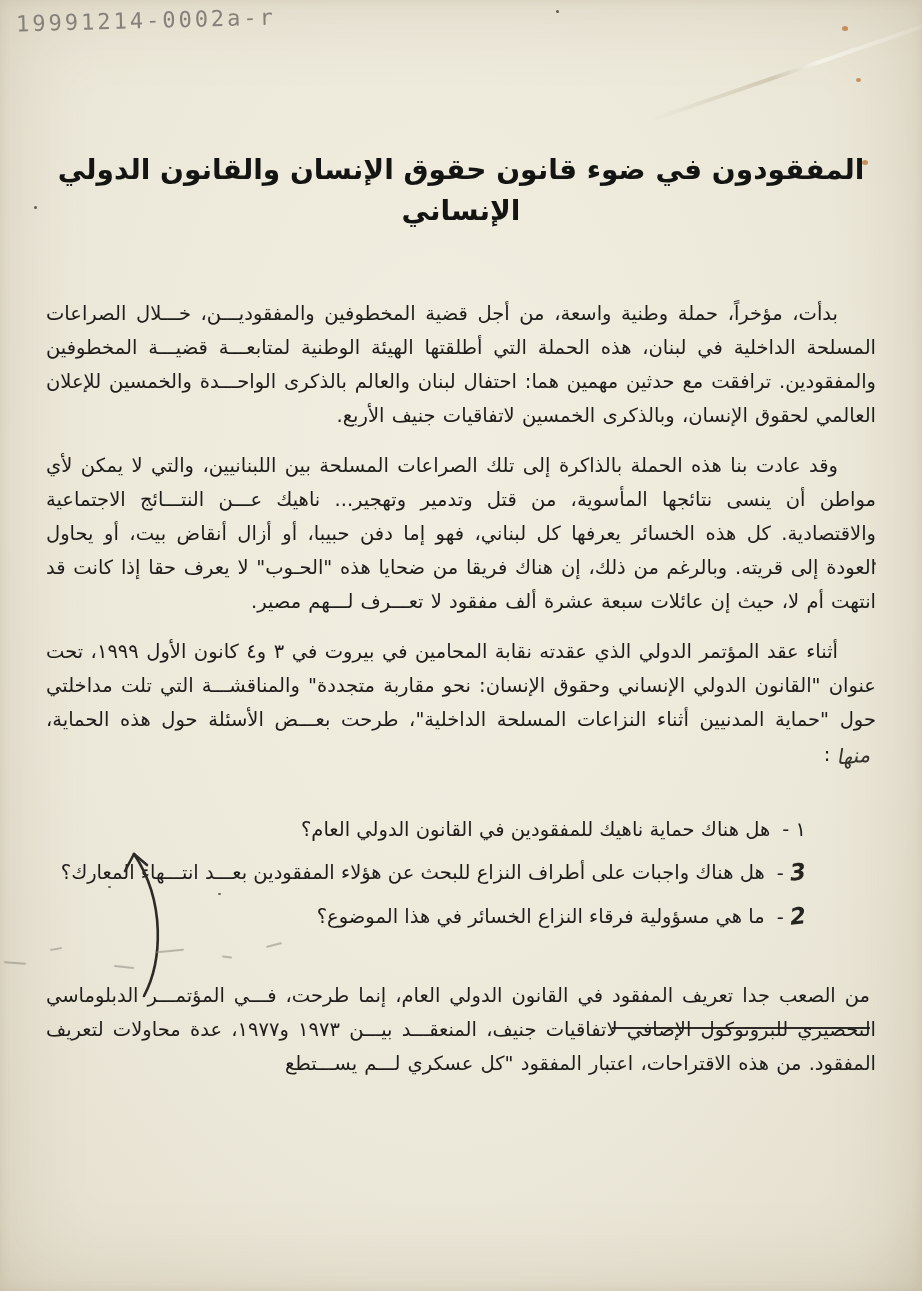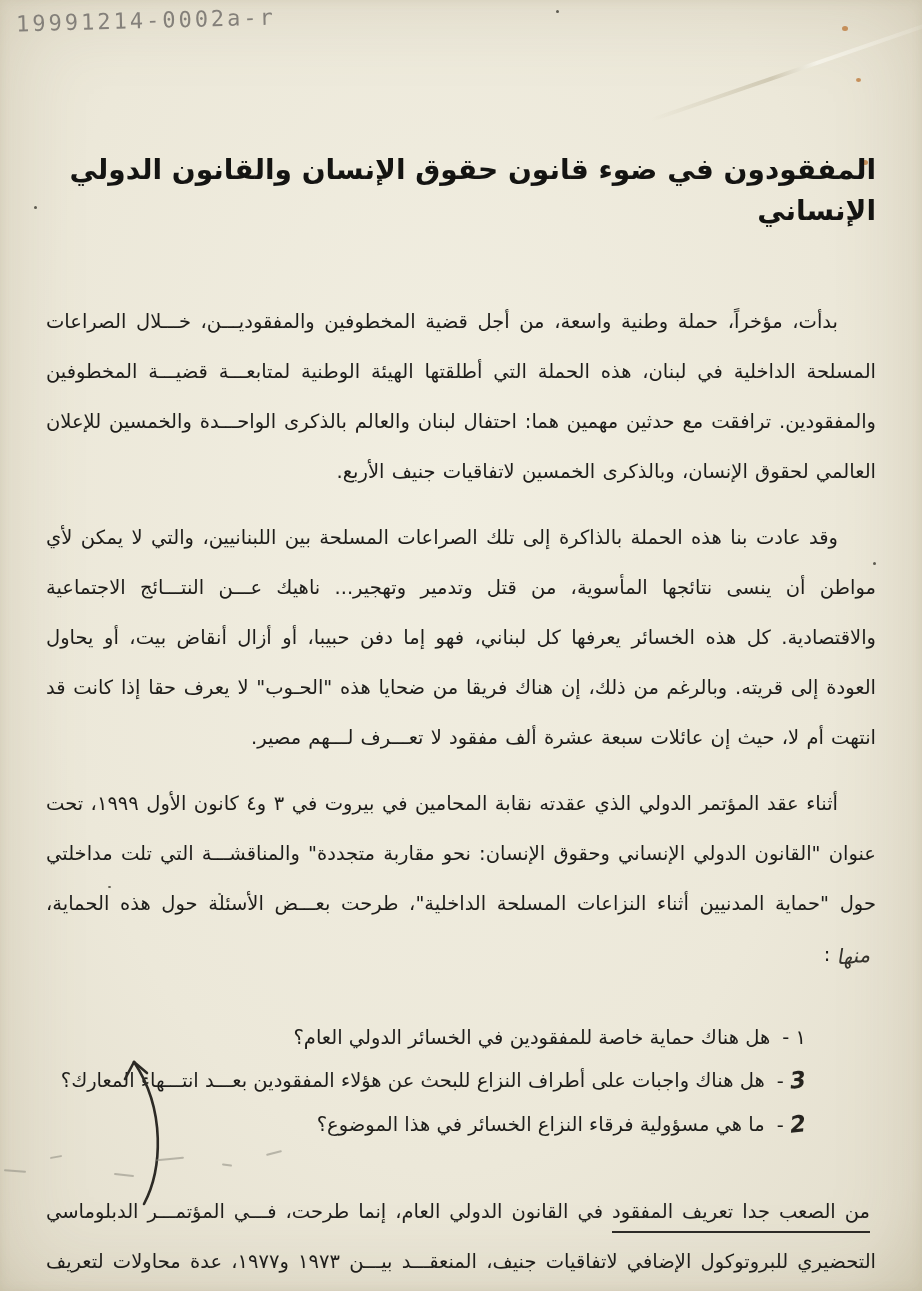--- a/index.html
+++ b/index.html
@@ -16,26 +16,26 @@
     box-shadow:inset 0 0 85px rgba(135,120,80,.22), inset 0 0 12px rgba(135,120,80,.12);
   }
   .content{position:relative;padding:0 46px;color:#1e1d1a;}
   .archival-note{
     position:absolute;top:8px;left:16px;direction:ltr;
     font-family:"DejaVu Sans Mono","Liberation Mono",monospace;
     font-size:22px;color:#84807a;letter-spacing:3px;
     transform:rotate(-1.5deg);white-space:nowrap;
   }
   h1.title{
-    margin:150px 0 0;
+    margin:150px 0 0;text-align:center;
     font-size:28px;font-weight:bold;line-height:1.45;
     color:#141412;letter-spacing:0;
   }
   p.body-p{
-    margin:16px 0 0;font-size:19.5px;line-height:50px;
+    margin:16px 0 0;font-size:19.5px;line-height:34px;
     text-align:justify;text-justify:inter-word;text-indent:38px;
     word-spacing:1px;
   }
   p.first-p{margin-top:66px;}
   .hw-word{
     display:inline-block;font-size:21px;color:#34322c;
     transform:rotate(-5deg) translateY(2px);margin:0 6px;
     font-style:italic;text-indent:0;
   }
   .qlist{position:relative;margin:36px 70px 0 0;}
@@ -46,21 +46,21 @@
     display:inline-block;font-weight:bold;font-size:23px;color:#26241f;
     transform:rotate(-6deg);font-style:italic;
   }
   .arrow-annotation{position:absolute;left:64px;top:36px;}
   .scribbles{position:absolute;pointer-events:none;}
   .dash{
     position:absolute;height:2px;background:#8d8a80;opacity:.55;border-radius:2px;
   }
   p.last-p{margin-top:40px;text-indent:6px;}
   .underlined{
-    border-bottom:2.5px solid #2c2a26;padding-bottom:8px;
+    border-bottom:2.5px solid #2c2a26;padding-bottom:20px;
   }
   .speck{position:absolute;border-radius:50%;background:#5d5a50;}
   .rust{position:absolute;border-radius:50%;background:#bd7a3d;opacity:.8;}
   .crease{
     position:absolute;top:66px;right:-40px;width:320px;height:4px;
     background:linear-gradient(90deg, rgba(175,165,135,0) 0%, rgba(175,165,135,.45) 40%, rgba(255,255,250,.5) 55%, rgba(175,165,135,0) 100%);
     transform:rotate(-19deg);
   }
 </style>
 </head>
@@ -87,21 +87,21 @@
     <p class="body-p first-p">بدأت، مؤخراً، حملة وطنية واسعة، من أجل قضية المخطوفين والمفقوديـــن، خـــلال الصراعات المسلحة الداخلية في لبنان، هذه الحملة التي أطلقتها الهيئة الوطنية لمتابعـــة قضيـــة المخطوفين والمفقودين. ترافقت مع حدثين مهمين هما: احتفال لبنان والعالم بالذكرى الواحـــدة والخمسين للإعلان العالمي لحقوق الإنسان، وبالذكرى الخمسين لاتفاقيات جنيف الأربع.</p>
 
     <p class="body-p">وقد عادت بنا هذه الحملة بالذاكرة إلى تلك الصراعات المسلحة بين اللبنانيين، والتي لا يمكن لأي مواطن أن ينسى نتائجها المأسوية، من قتل وتدمير وتهجير... ناهيك عـــن النتـــائج الاجتماعية والاقتصادية. كل هذه الخسائر يعرفها كل لبناني، فهو إما دفن حبيبا، أو أزال أنقاض بيت، أو يحاول العودة إلى قريته. وبالرغم من ذلك، إن هناك فريقا من ضحايا هذه "الحـوب" لا يعرف حقا إذا كانت قد انتهت أم لا، حيث إن عائلات سبعة عشرة ألف مفقود لا تعـــرف لـــهم مصير.</p>
 
     <p class="body-p"><span>أثناء عقد المؤتمر الدولي الذي عقدته نقابة المحامين في بيروت في ٣ و٤ كانون الأول ١٩٩٩، تحت عنوان "القانون الدولي الإنساني وحقوق الإنسان: نحو مقاربة متجددة" والمناقشـــة التي تلت مداخلتي حول "حماية المدنيين أثناء النزاعات المسلحة الداخلية"، طرحت بعـــض الأسئلة حول هذه الحماية،</span><span class="hw-word">منها</span><span>:</span></p>
 
     <div class="qlist">
 
       <div class="q-item">
         <span class="q-marker"><span>١</span> <span>-</span></span>
-        <span class="q-text">هل هناك حماية خاصة للمفقودين في الخسائر الدولي العام؟</span>
+        <span class="q-text">هل هناك حماية ناهيك للمفقودين في القانون الدولي العام؟</span>
       </div>
 
       <div class="q-item">
         <span class="q-marker"><span class="hw-num">3</span> <span>-</span></span>
         <span class="q-text">هل هناك واجبات على أطراف النزاع للبحث عن هؤلاء المفقودين بعـــد انتـــهاء المعارك؟</span>
       </div>
 
       <div class="q-item">
         <span class="q-marker"><span class="hw-num">2</span> <span>-</span></span>
         <span class="q-text">ما هي مسؤولية فرقاء النزاع الخسائر في هذا الموضوع؟</span>

